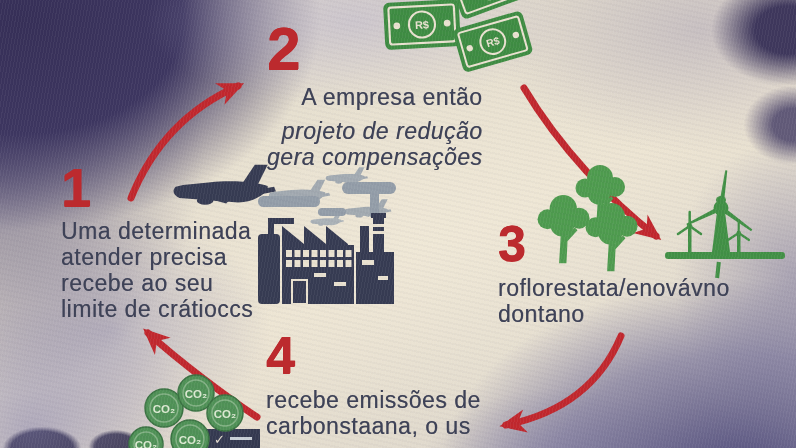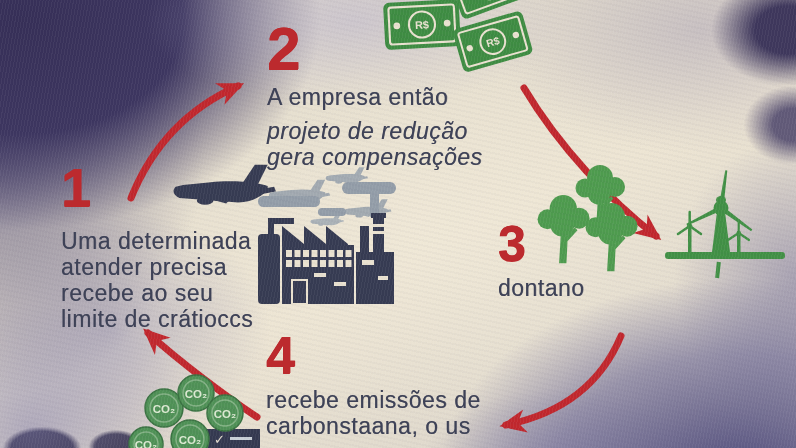--- a/index.html
+++ b/index.html
@@ -36,22 +36,22 @@
   svg text{font-family:"Liberation Sans","DejaVu Sans",sans-serif;}
   .step{position:absolute; z-index:5;}
   .num{
     color:#bc2a2e; font-weight:700; line-height:.9;
     text-shadow:.6px 0 0 #bc2a2e, 0 .6px 0 #bc2a2e;
   }
   .line{
     color:#3e4257; font-size:23px; line-height:26px; letter-spacing:.5px;
     text-shadow:.3px 0 0 rgba(62,66,87,.55); white-space:nowrap;
   }
-  .s1{left:61px; top:163px;} .s1 .num{font-size:54px;} .s1 .txt{margin-top:16px;}
-  .s2{left:267px; top:22px;} .s2 .num{font-size:60px;} .s2 .txt{margin-top:8px;}
+  .s1{left:61px; top:163px;} .s1 .num{font-size:54px;} .s1 .txt{margin-top:6px;}
+  .s2{left:267px; top:22px;} .s2 .num{font-size:60px;} .s2 .txt{margin-top:8px;text-align:right;}
   .s2 .para{margin-top:8px;font-style:italic;}
   .s3{left:498px; top:222px;} .s3 .num{font-size:50px;} .s3 .txt{margin-top:8px;}
   .s4{left:266px; top:332px;} .s4 .num{font-size:52px;} .s4 .txt{margin-top:8px;}
 </style>
 </head>
 <body>
 
 <div class="canvas">
   <div class="bg"></div>
 
@@ -237,20 +237,21 @@
       <div class="para">
         <div class="line">projeto de redução</div>
         <div class="line">gera compensações</div>
       </div>
     </div>
   </div>
 
   <div class="step s3">
     <div class="num">3</div>
     <div class="txt">
+      <div class="line">roflorestata/enovávno</div>
       <div class="line">dontano</div>
     </div>
   </div>
 
   <div class="step s4">
     <div class="num">4</div>
     <div class="txt">
       <div class="line">recebe emissões de</div>
       <div class="line">carbonstaana, o us</div>
     </div>

